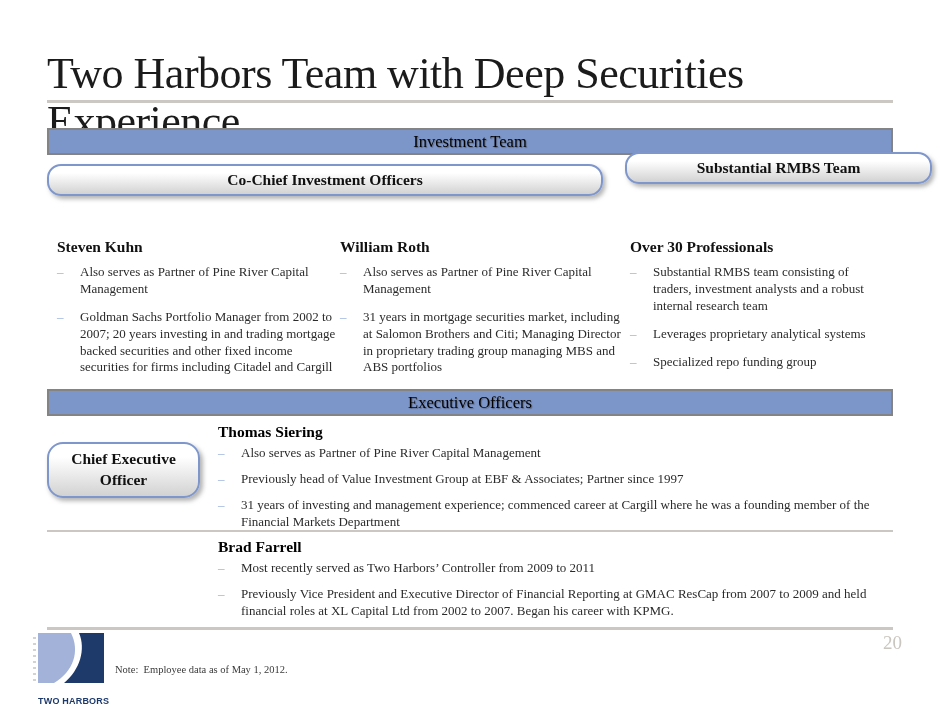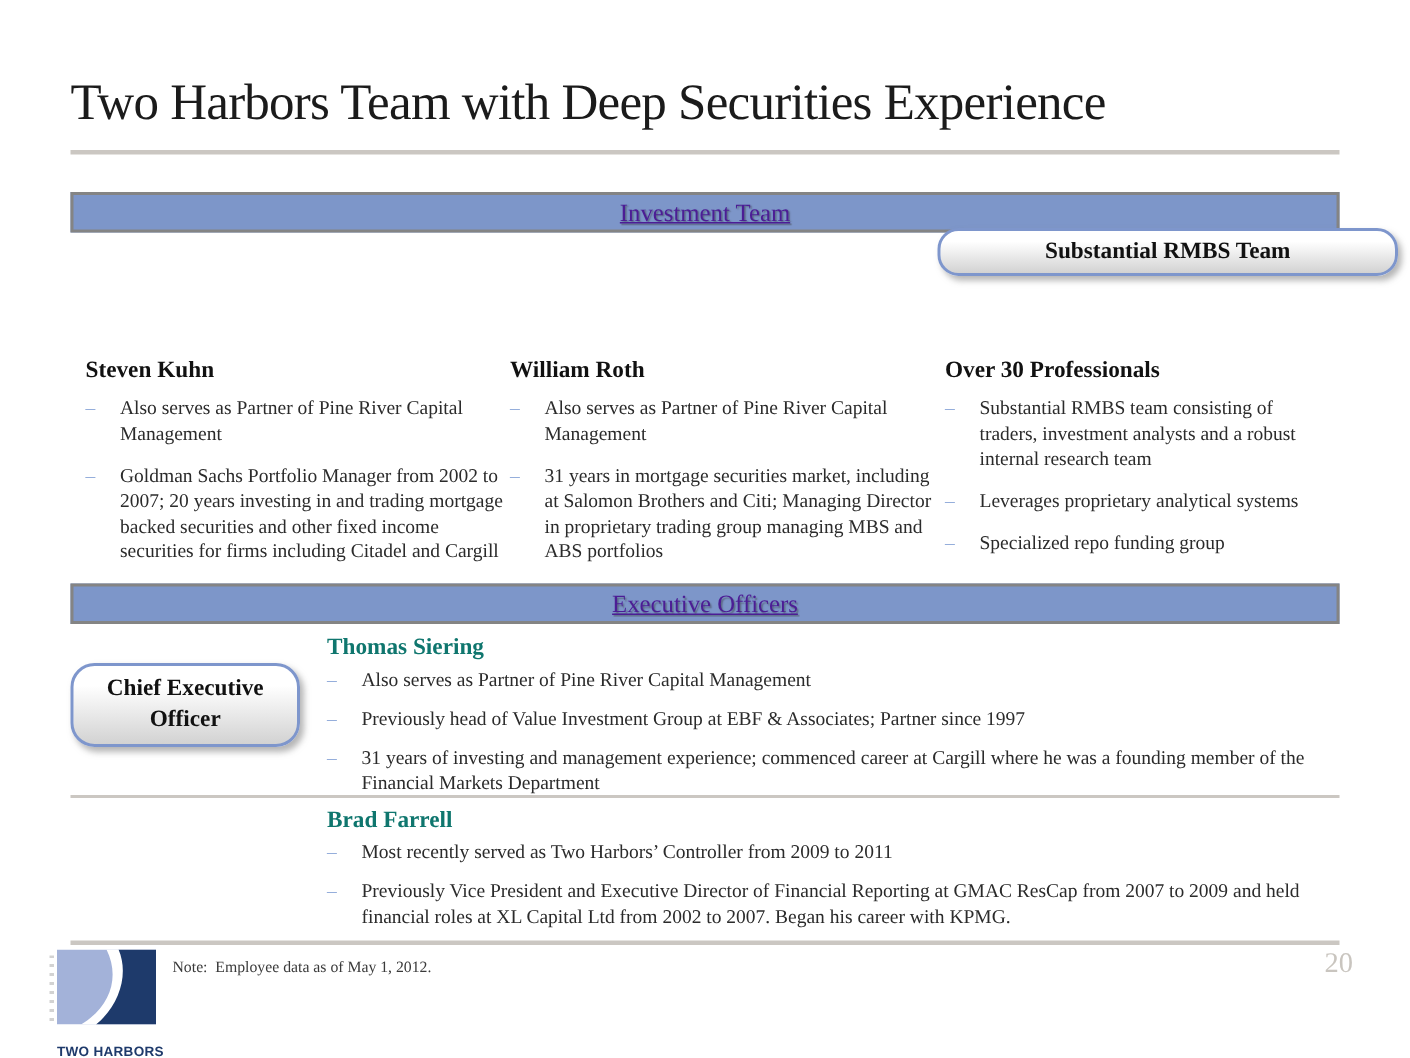--- a/index.html
+++ b/index.html
@@ -7,40 +7,39 @@
     position:relative;
     width:940px;height:705px;
     background:#ffffff;
     overflow:hidden;
     font-family:"Liberation Serif", serif;
     color:#2b2b2b;
   }
   
   .slide-title{
     position:absolute;left:47px;top:50px;width:860px;
-    margin:0;font-weight:normal;font-size:34px;line-height:1.1;
+    margin:0;font-weight:normal;font-size:44px;line-height:1.1;
     color:#1b1b1b;letter-spacing:-0.5px;
   }
   .rule{position:absolute;left:47px;width:846px;background:var(--rule_gray);}
   .title-rule{top:100px;height:3px;}
   .mid-rule{top:530px;height:2px;}
   .footer-rule{top:627px;height:3px;}
 
   
   .bar{
     position:absolute;left:47px;width:846px;height:27px;
     background:var(--bar_blue);
     border:2px solid var(--bar_border);
     box-sizing:border-box;
     display:flex;align-items:center;justify-content:center;
   }
   .bar span{
-    color:#4c1d95;font-size:16.5px;
+    color:#000000;font-size:16.5px;
     text-shadow:1px 1px 1px rgba(50,50,50,0.45);
-    text-decoration:underline;
   }
   .inv-bar{top:128px;}
   .exec-bar{top:389px;}
 
   
   .gbox{
     position:absolute;box-sizing:border-box;
     border:2px solid var(--box_border);
     border-radius:14px;
     background:linear-gradient(to bottom,#ffffff 25%,var(--box_gradient_bottom) 100%);
@@ -62,21 +61,21 @@
   .col3{left:630px;width:256px;}
   .person-name{
     margin:0 0 8px 0;font-size:15.5px;font-weight:bold;color:#111111;
   }
   .bullet{display:flex;margin-bottom:11px;font-size:13px;line-height:1.3;}
   .dash{flex:0 0 23px;color:var(--bullet_dash);}
   .btext{flex:1;color:#2b2b2b;}
 
   
   .exec-name{position:absolute;left:218px;margin:0;font-size:15.5px;
-    font-weight:bold;color:#0f766e;}
+    font-weight:bold;color:#000000;}
   .exec-name-ceo{top:423px;}
   .exec-name-cfo{top:538px;}
   .exec-bullets{position:absolute;left:218px;width:678px;}
   .exec-bullets .bullet{margin-bottom:9px;}
   .exec-bullets-ceo{top:445px;}
   .exec-bullets-cfo{top:560px;}
 
   
   .logo{position:absolute;left:38px;top:633px;width:66px;text-align:center;}
   .logo svg{display:block;}
@@ -91,40 +90,43 @@
   .logo-sub{
     display:block;font-family:"Liberation Sans", sans-serif;
     font-size:6.5px;color:var(--logo_light_blue);text-align:right;
   }
   .micro-strip{
     position:absolute;left:33px;top:637px;width:3px;height:44px;
     background:repeating-linear-gradient(to bottom,#b5b5b5 0 2px,transparent 2px 6px);
     opacity:0.6;
   }
   .note{
-    position:absolute;left:115px;top:640px;font-size:10.5px;color:#3a3a3a;
+    position:absolute;left:115px;top:664px;font-size:10.5px;color:#3a3a3a;
     white-space:pre-wrap;
   }
   .page-number{
     position:absolute;left:858px;top:632px;width:44px;text-align:right;
     font-size:19px;color:var(--page_number_gray);
   }
 </style>
 </head>
 <body>
 
 <div class="slide">
 
   <h1 class="slide-title">Two Harbors Team with Deep Securities Experience</h1>
   <div class="rule title-rule"></div>
 
   <div class="bar inv-bar">
     <span>Investment Team</span>
   </div>
 
+  <div class="gbox co-cio">
+    <span>Co-Chief Investment Officers</span>
+  </div>
   <div class="gbox rmbs">
     <span>Substantial RMBS Team</span>
   </div>
 
   <div class="col col1">
     <h2 class="person-name">Steven Kuhn</h2>
     <div class="bullet">
       <span class="dash">–</span>
       <span class="btext">Also serves as Partner of Pine River Capital Management</span>
     </div>

